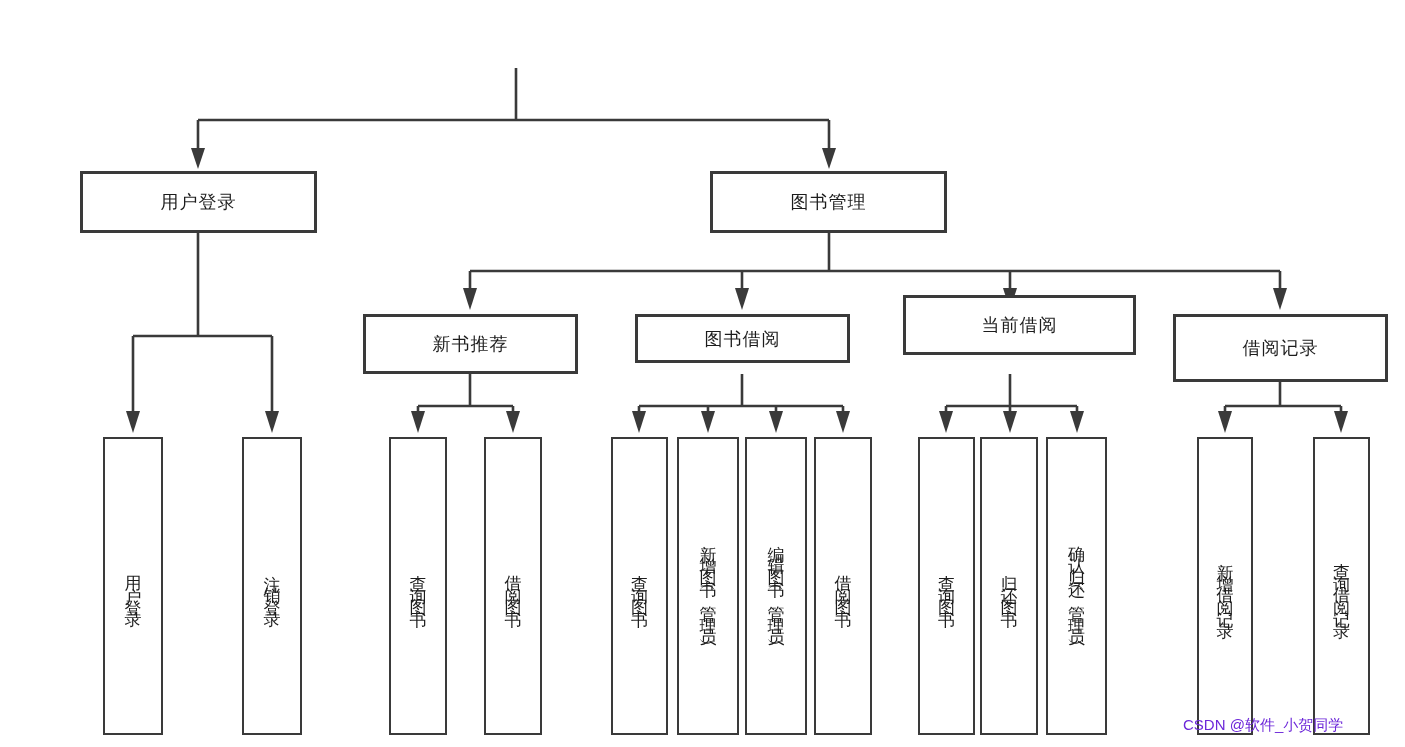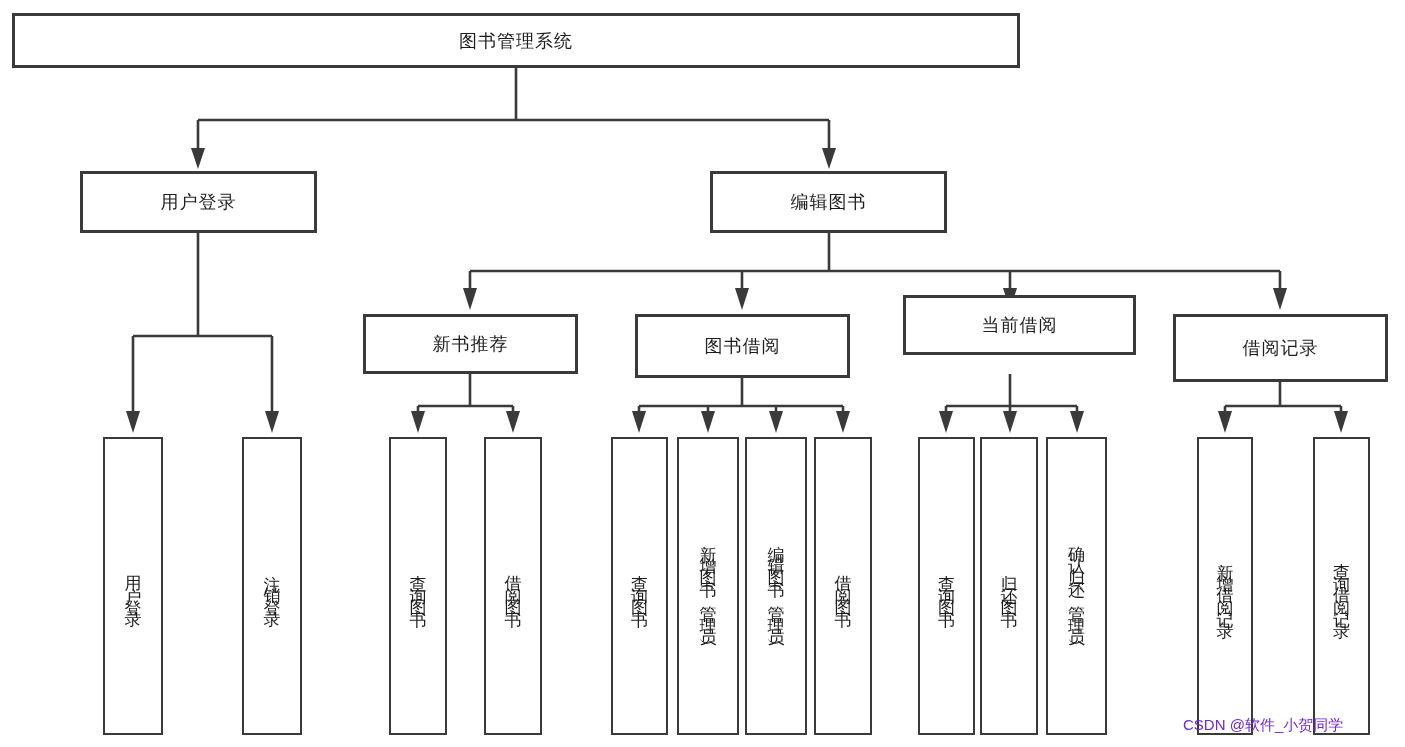--- a/index.html
+++ b/index.html
@@ -86,35 +86,32 @@
     <path d="M1010 374 V406 M946 406 H1077 M946 406 V413 M1010 406 V413 M1077 406 V413"></path>
     <polygon points="939,411 953,411 946,433"></polygon>
     <polygon points="1003,411 1017,411 1010,433"></polygon>
     <polygon points="1070,411 1084,411 1077,433"></polygon>
 
     <path d="M1280 374 V406 M1225 406 H1341 M1225 406 V413 M1341 406 V413"></path>
     <polygon points="1218,411 1232,411 1225,433"></polygon>
     <polygon points="1334,411 1348,411 1341,433"></polygon>
   </svg>
 
-  <div class="node lvl1" style="left:12px; top:13px; width:1008px; height:55px;">
-    <span>图书管理系统</span>
-  </div>
 
   <div class="node lvl2" style="left:80px; top:171px; width:237px; height:62px;">
     <span>用户登录</span>
   </div>
   <div class="node lvl2" style="left:710px; top:171px; width:237px; height:62px;">
-    <span>编辑图书</span>
+    <span>图书管理</span>
   </div>
 
   <div class="node lvl3" style="left:363px; top:314px; width:215px; height:60px;align-items:center;">
     <span>新书推荐</span>
   </div>
-  <div class="node lvl3" style="left:635px; top:314px; width:215px; height:64px;">
+  <div class="node lvl3" style="left:635px; top:314px; width:215px; height:49px;">
     <span>图书借阅</span>
   </div>
   <div class="node lvl3" style="left:903px; top:295px; width:233px; height:60px;">
     <span>当前借阅</span>
   </div>
   <div class="node lvl3" style="left:1173px; top:314px; width:215px; height:68px;">
     <span>借阅记录</span>
   </div>
 
   <div class="node leaf" style="left:103px; top:437px; width:60px; height:298px;">

